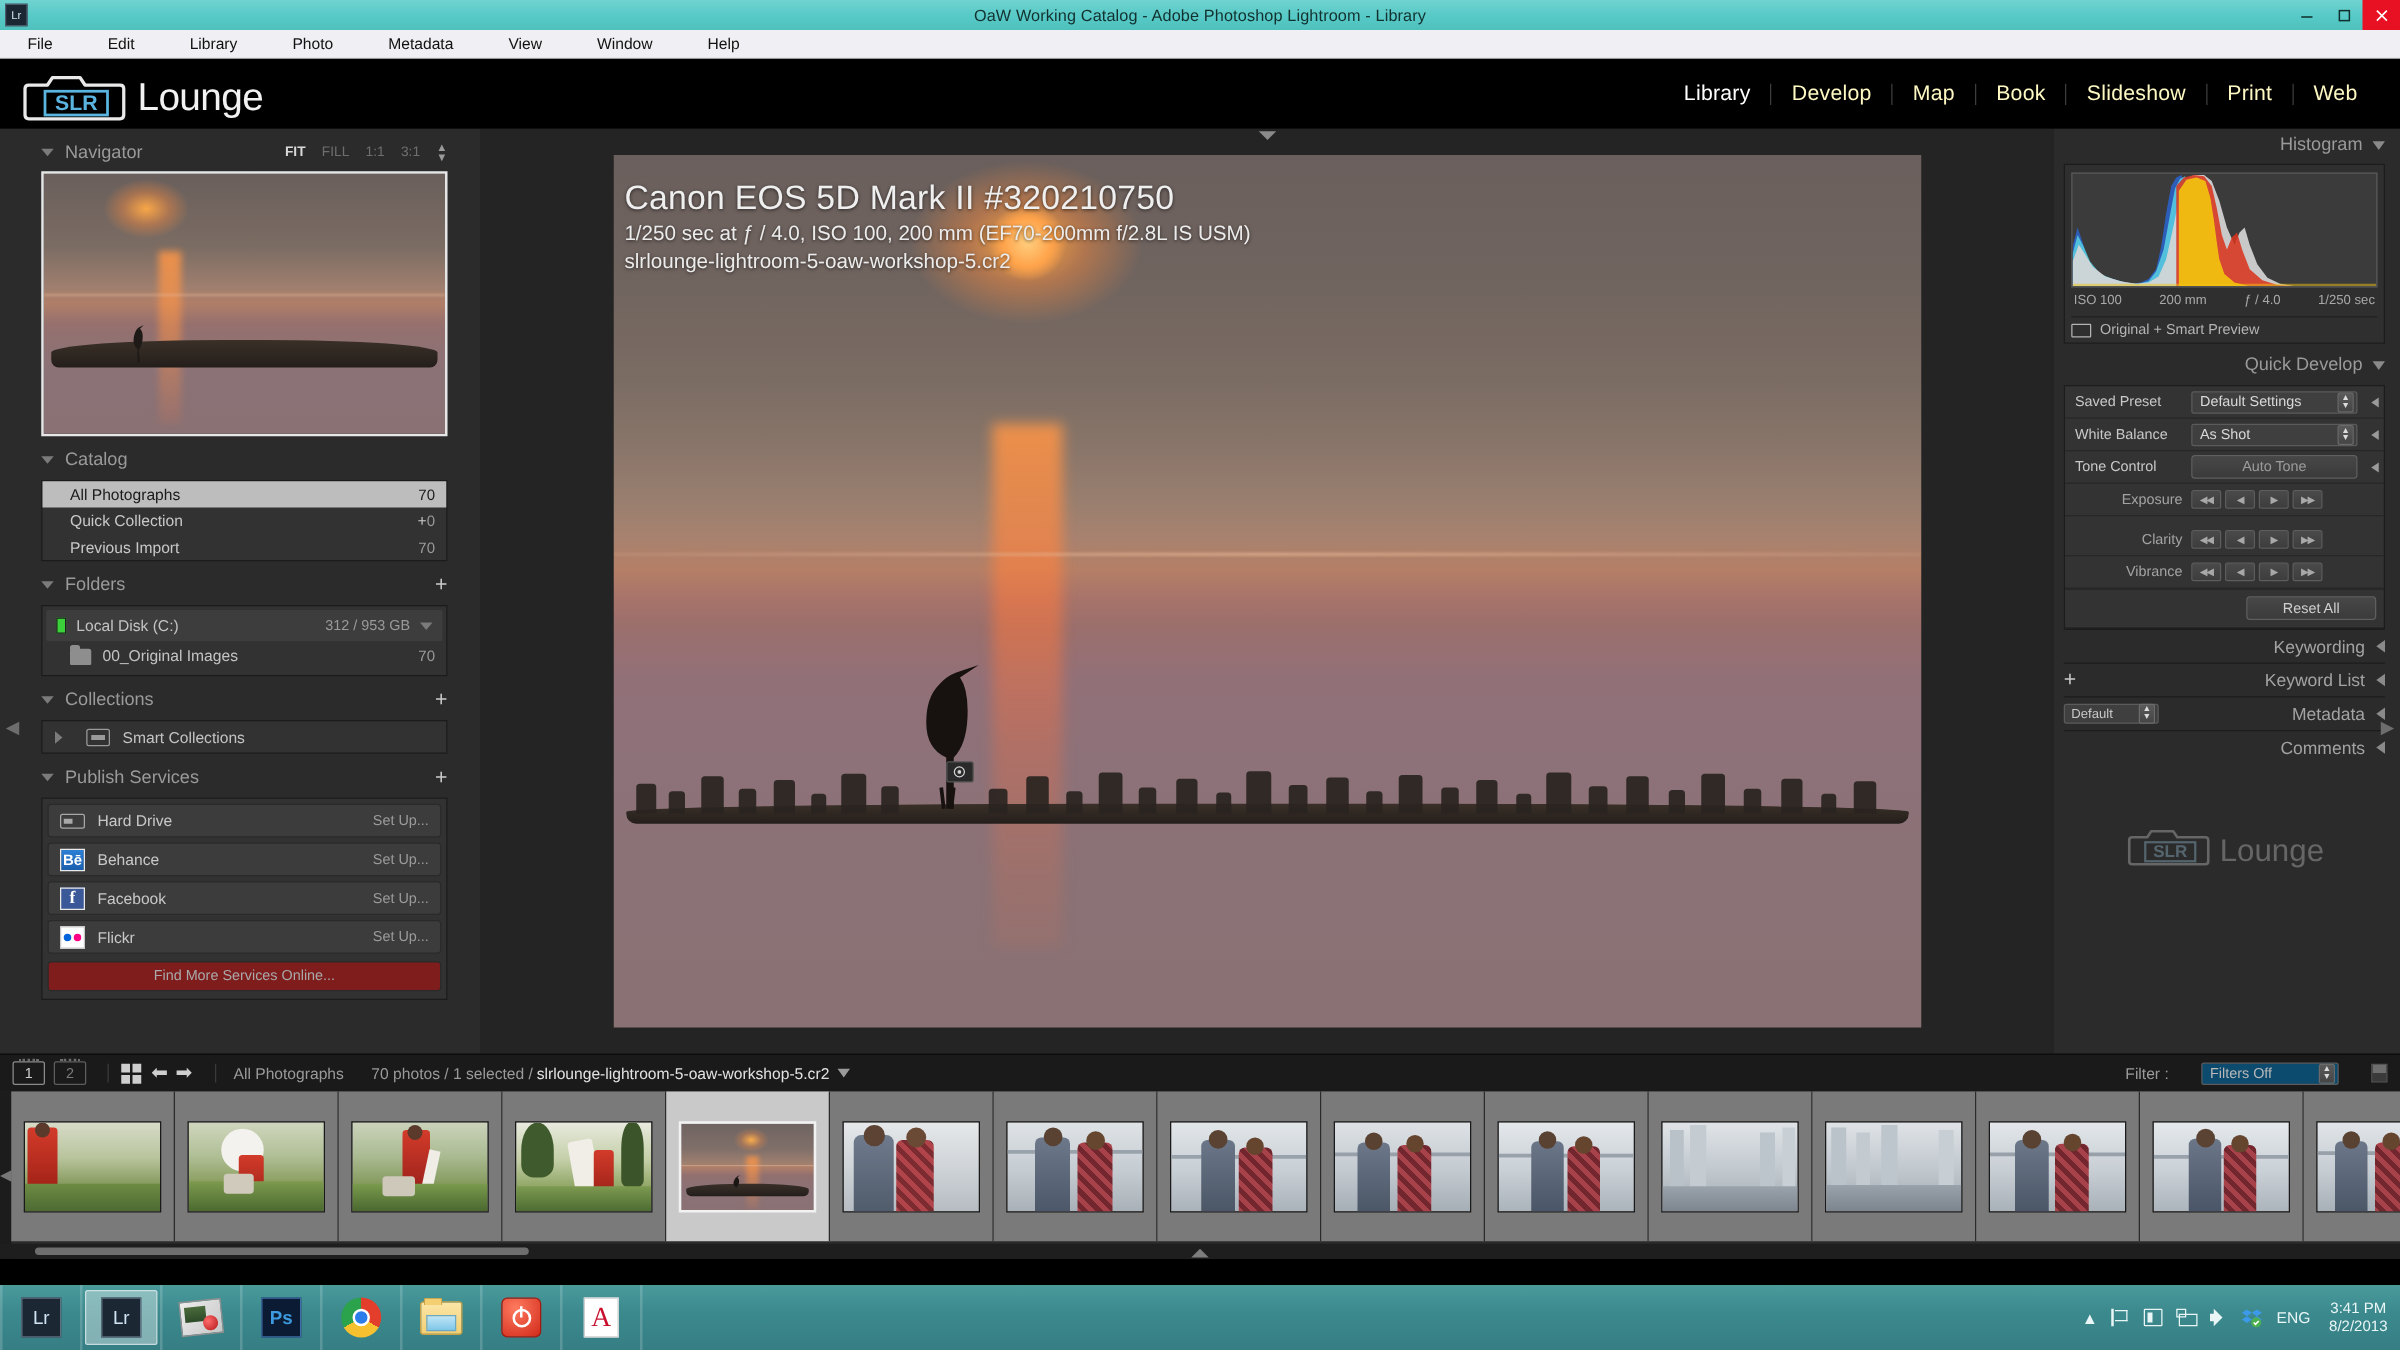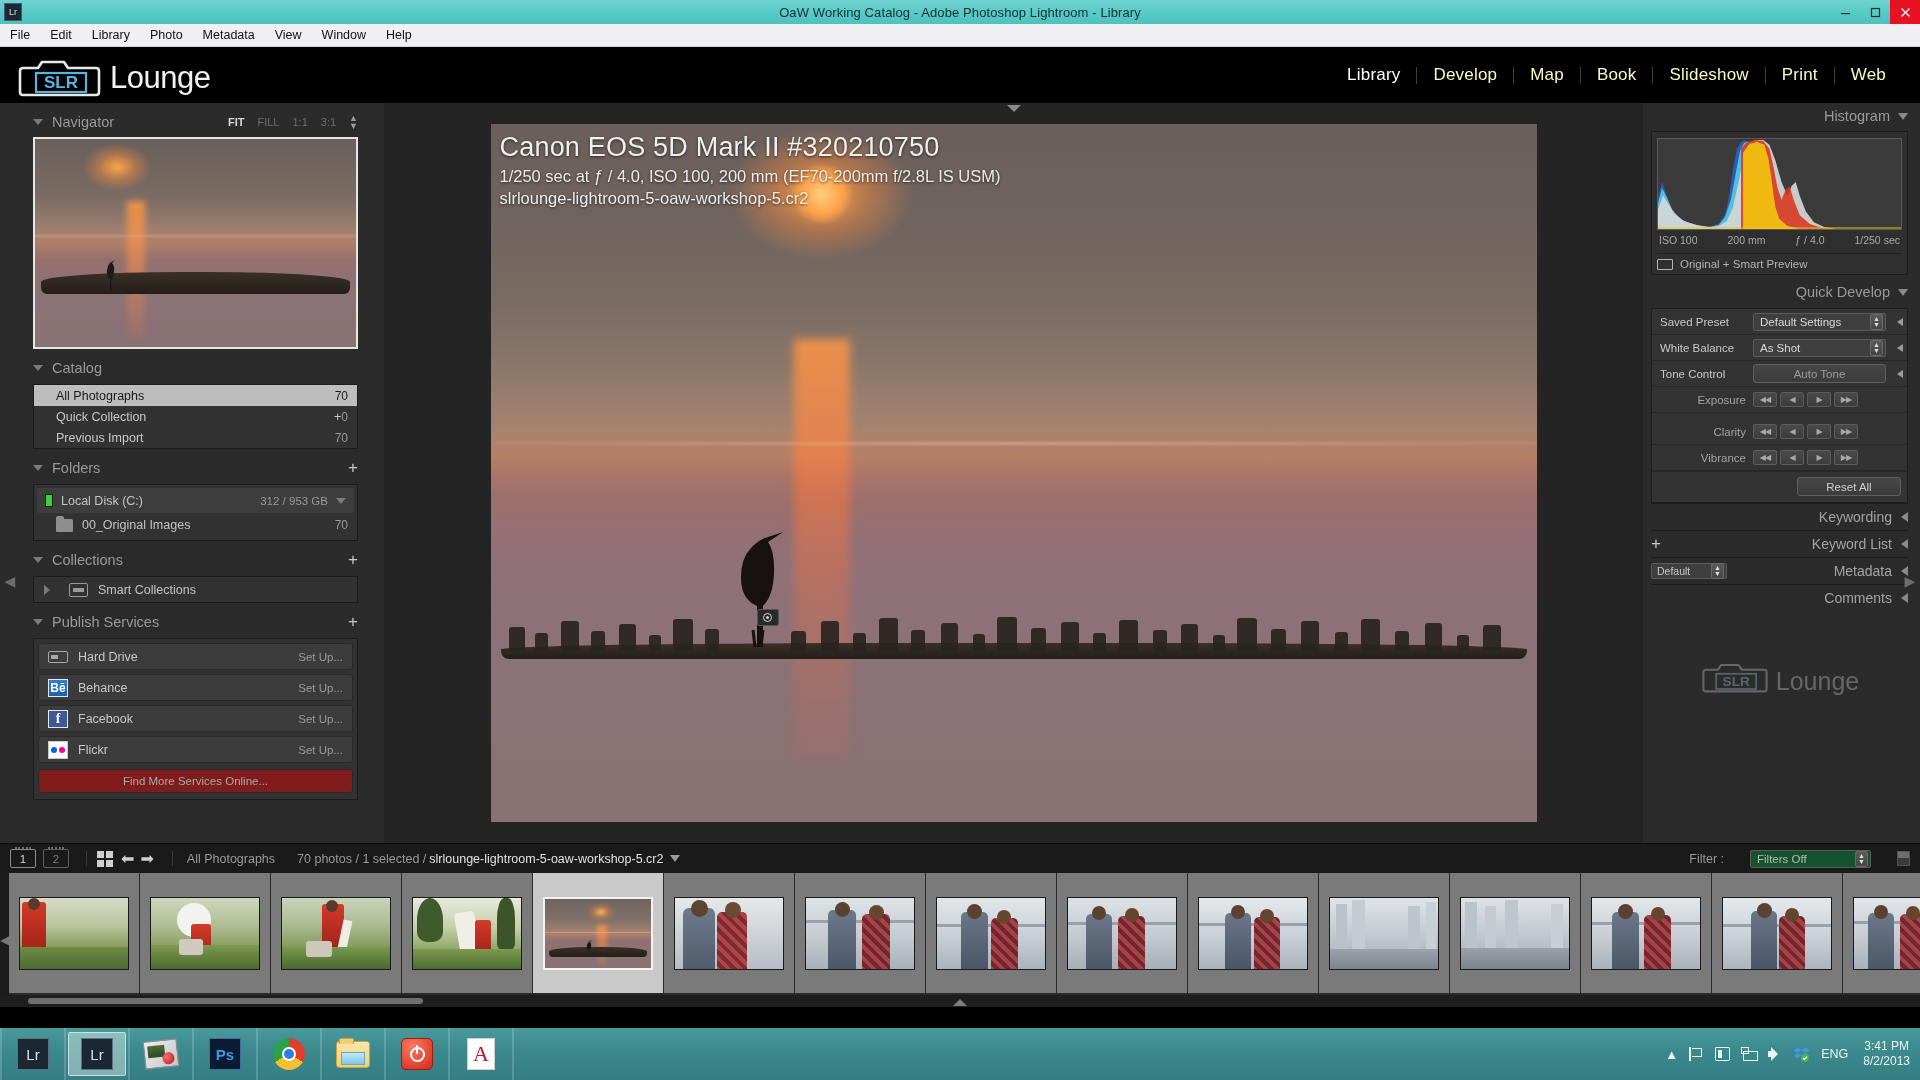--- a/index.html
+++ b/index.html
@@ -34,21 +34,21 @@
   .tb-btn.close { background: #e81123; color: #fff; }
   .tb-btn svg { display:block; }
 
   
   .menubar {
     position: absolute; top: 24px; left: 0; width: 1920px; height: 23px;
     background: #f0f0f4; display: flex; align-items: center;
     border-bottom: 1px solid #d9d9de;
   }
   .menu-item {
-    padding: 0 10px; font-size: 12.5px; color: #111; height: 23px;
+    padding: 0 22px; font-size: 12.5px; color: #111; height: 23px;
     display: flex; align-items: center;
   }
 
   
   .idbar {
     position: absolute; top: 47px; left: 0; width: 1920px; height: 56px;
     background: #000; display: flex; align-items: center; justify-content: space-between;
   }
   .logo { display: flex; align-items: flex-end; margin-left: 16px; }
   .logo .cam {
@@ -237,21 +237,21 @@
   }
   .photo-badge i {
     width: 9px; height: 9px; border: 1.4px solid #d4d4d4; border-radius: 50%;
     display: block; position: relative;
   }
   .photo-badge i:after {
     content: ""; position: absolute; left: 2.4px; top: 2.4px; width: 3px; height: 3px;
     background: #d4d4d4; border-radius: 50%;
   }
   .overlay-info {
-    position: absolute; left: -1px; top: 8px; padding: 0 10px;
+    position: absolute; left: -1px; top: 19px; padding: 0 10px;
     pointer-events: none;
   }
   .ov-l1 { font-size: 27px; color: #efefef; font-weight: 300; letter-spacing: .2px;
            text-shadow: 0 1px 3px rgba(0,0,0,.65); }
   .ov-l2 { font-size: 16.5px; color: #ececec; margin-top: 4px; text-shadow: 0 1px 3px rgba(0,0,0,.65); }
   .ov-l3 { font-size: 16.5px; color: #ececec; margin-top: 3px; text-shadow: 0 1px 3px rgba(0,0,0,.65); }
 
   .cen-top-tri {
     position: absolute; top: 2px; left: 50%; transform: translateX(-50%);
     width: 0; height: 0; border-left: 7px solid transparent; border-right: 7px solid transparent;
@@ -374,21 +374,21 @@
     border-top: 2px dotted #6d6d6d;
   }
   .fs-sep { width: 1px; height: 15px; background: #3a3a3a; margin: 0 10px; }
   .grid-ico { display: grid; grid-template-columns: 7px 7px; grid-template-rows: 7px 7px; gap: 2px; }
   .grid-ico i { background: #cfcfcf; display: block; }
   .nav-arrow { color: #cfcfcf; font-size: 16px; margin: 0 8px; line-height: 1; }
   .fs-text { font-size: 12.5px; color: #9a9a9a; margin-left: 4px; }
   .fs-file { color: #e2e2e2; }
   .fs-right { margin-left: auto; display: flex; align-items: center; gap: 26px; }
   .filter-sel {
-    width: 121px; height: 18px; background: #14532d; border: 1px solid #5b5b5b; border-radius: 2px;
+    width: 110px; height: 18px; background: #0c4a6e; border: 1px solid #5b5b5b; border-radius: 2px;
     display: flex; align-items: center; padding: 0 2px 0 6px; font-size: 11.5px; color: #b9b9b9;
   }
   .filter-sel .v { flex: 1; }
   .filt-sq { width: 13px; height: 15px; background: linear-gradient(#6e6e6e 50%, #3a3a3a 50%); border: 1px solid #555; }
 
   
   .filmstrip {
     position: absolute; top: 873px; left: 0; width: 1920px; height: 134px;
     background: #2b2b2b; display: flex; align-items: stretch; overflow: hidden;
   }

